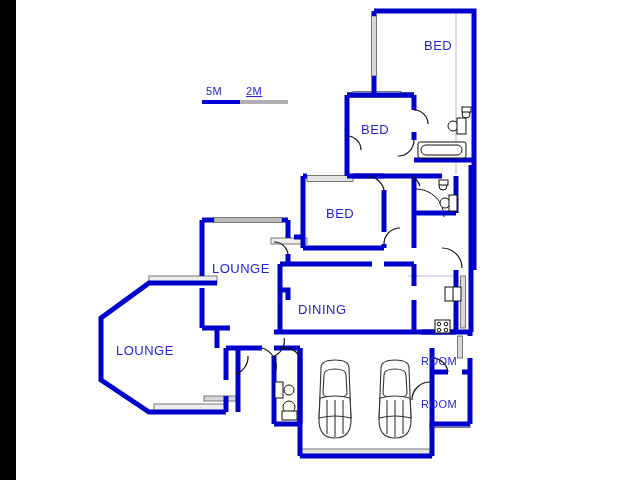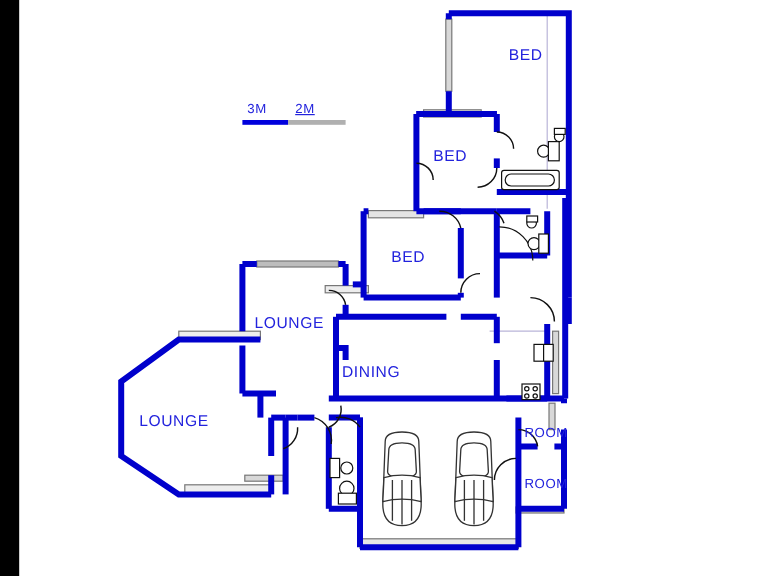--- a/index.html
+++ b/index.html
@@ -35,21 +35,20 @@
     position: absolute;
     color: #2222dd;
     font-family: "Liberation Sans", sans-serif;
     font-size: 13px;
     letter-spacing: 0.5px;
     white-space: nowrap;
     user-select: none;
   }
   .room-label.small {
     font-size: 11px;
-    margin-left: 16px;
   }
   #scale-bar {
     position: absolute;
     left: 186px;
     top: 85px;
     width: 90px;
     height: 22px;
   }
   .scale-label {
     position: absolute;
@@ -258,25 +257,25 @@
         </g>
       </g>
 
     </svg>
 
     <div class="room-label" style="left:408px; top:38px;">BED</div>
     <div class="room-label" style="left:345px; top:122px;">BED</div>
     <div class="room-label" style="left:310px; top:206px;">BED</div>
     <div class="room-label" style="left:196px; top:261px;">LOUNGE</div>
     <div class="room-label" style="left:100px; top:343px;">LOUNGE</div>
-    <div class="room-label" style="left:269px; top:302px;text-align:center;">DINING</div>
+    <div class="room-label" style="left:282px; top:302px;text-align:center;">DINING</div>
     <div class="room-label small" style="left:405px; top:355px;">ROOM</div>
     <div class="room-label small" style="left:405px; top:398px;">ROOM</div>
 
     <div id="scale-bar">
-      <span class="scale-label" style="left:4px;">3M</span>
+      <span class="scale-label" style="left:4px;">5M</span>
       <span class="scale-label" style="left:44px;text-decoration:underline;">2M</span>
       <div class="scale-seg" style="left:0px;  width:38px; background:#0000dd;"></div>
       <div class="scale-seg" style="left:38px; width:48px; background:#b0b0b0;"></div>
     </div>
 
   </div>
 </div>
 
 </body></html>

